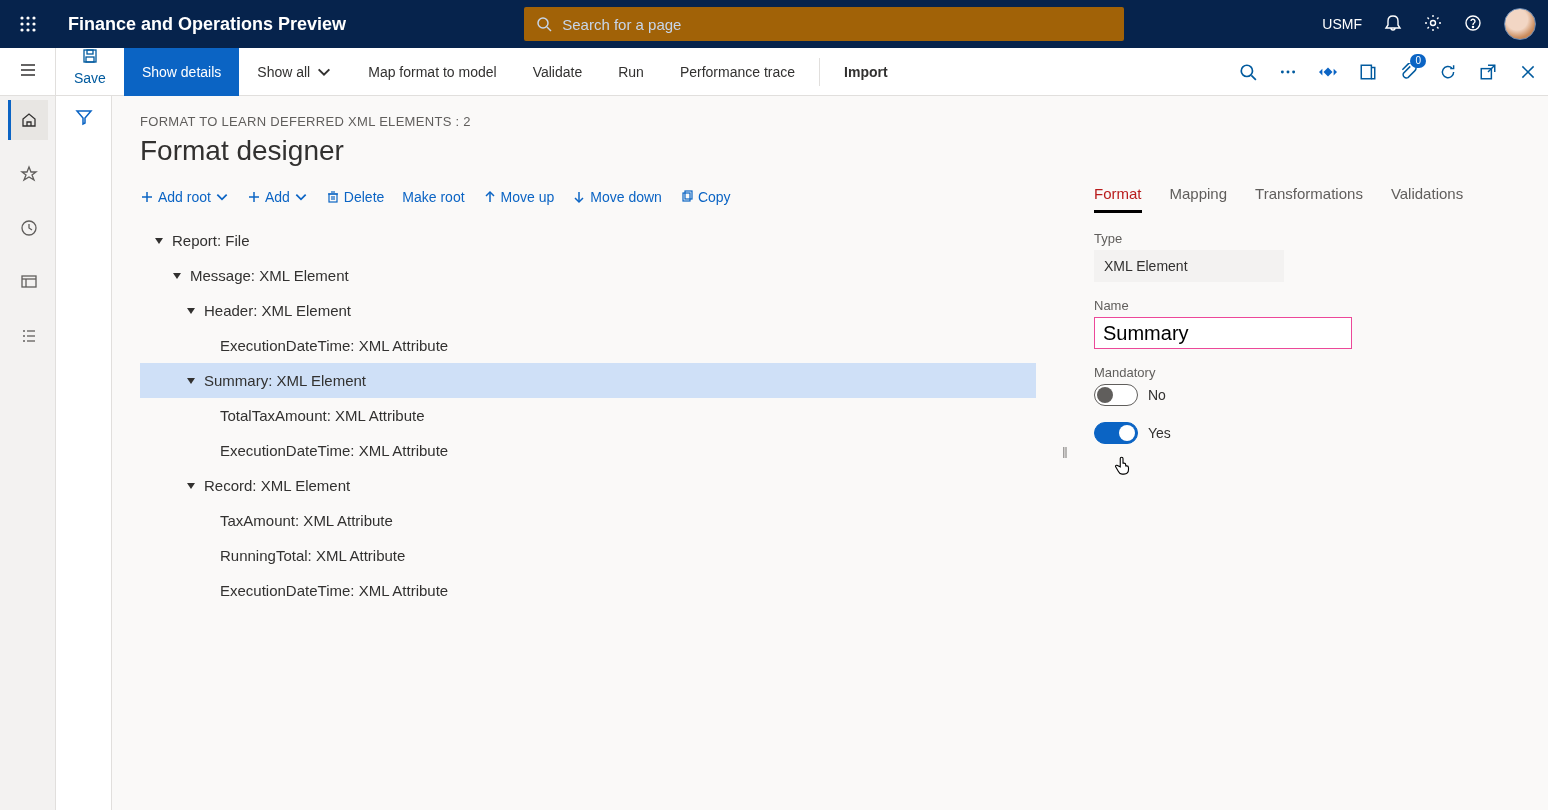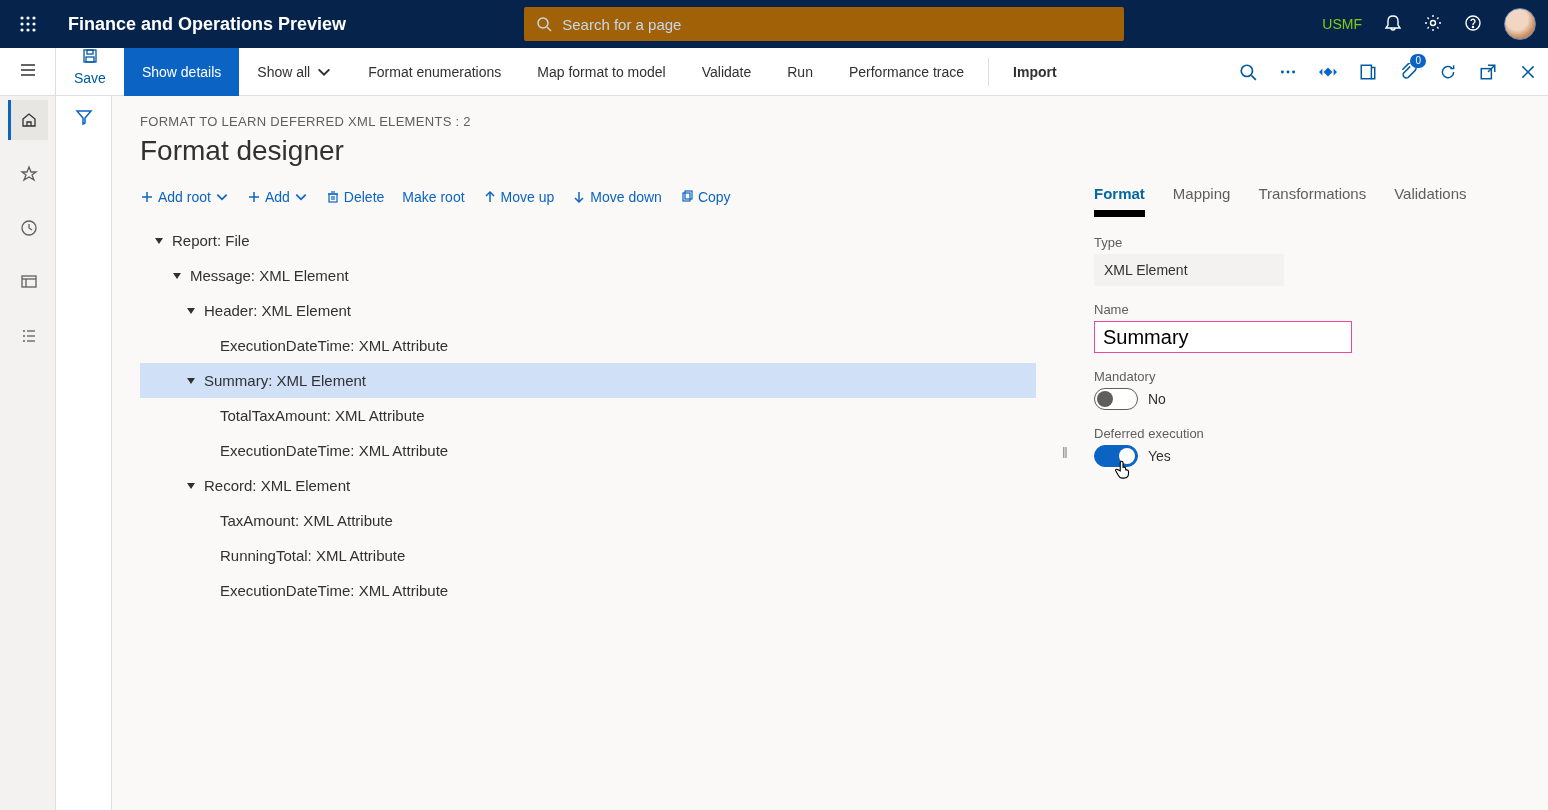--- a/index.html
+++ b/index.html
@@ -8,21 +8,21 @@
   
   .topnav { background: #06234c; color: #fff; height: 48px; display: flex; align-items: center; padding: 0 12px; }
   .waffle { width: 32px; height: 32px; display:flex; align-items:center; justify-content:center; cursor:pointer; }
   .waffle svg { width:18px; height:18px; }
   .brand { font-size: 18px; font-weight: 600; margin-left: 24px; white-space: nowrap; }
   .search-wrap { flex:1; display:flex; justify-content:center; }
   .search { width: 600px; height: 34px; background: #a16207; border-radius: 2px; display:flex; align-items:center; padding: 0 12px; color: #c7d6ea; }
   .search svg { width:16px; height:16px; margin-right:10px; }
   .search-text { color:#c7d6ea; font-size: 15px; }
   .top-right { display:flex; align-items:center; gap: 22px; margin-left: 20px; }
-  .top-right .txt { color:#84cc16; font-size:14px; }
+  .top-right .txt { color:#ffffff; font-size:14px; }
   .top-icon svg { width:18px; height:18px; }
   .avatar { width:32px; height:32px; border-radius:50%; background: radial-gradient(circle at 40% 35%, #f2d6c4 40%, #c98a5a 70%); border:1px solid #6b8bb4; }
 
   
   .ribbon { height: 48px; background: #fff; border-bottom: 1px solid #e1dfdd; display:flex; align-items:stretch; }
   .ribbon-left { width: 56px; display:flex; align-items:center; justify-content:center; border-right:1px solid #e1dfdd; }
   .hamburger svg{width:18px;height:18px;}
   .ribbon-main { flex:1; display:flex; align-items:center; }
   .rbtn { height:48px; padding: 0 18px; display:flex; align-items:center; gap:6px; color:#323130; cursor:pointer; border:none; background:transparent; font-size:14px; }
   .rbtn.primary { background:#0b64c4; color:#fff; }
@@ -65,21 +65,21 @@
   .indent-0{padding-left:10px;}
   .indent-1{padding-left:28px;}
   .indent-2{padding-left:42px;}
   .indent-3{padding-left:60px;}
   .indent-3.leaf{padding-left:80px;}
 
   
   .details { width:430px; position:relative;}
   .tabs { display:flex; gap: 28px; border-bottom:0; margin-bottom:18px; font-size:15px;}
   .tab { color:#605e5c; padding-bottom:8px; cursor:pointer;}
-  .tab.active { color:#0369a1; border-bottom: 7px solid #000000; font-weight:700;}
+  .tab.active { color:#b91c1c; border-bottom: 3px solid #000000; font-weight:400;}
   .field { margin-bottom:16px;}
   .field-label{ font-size:13px; color:#605e5c; margin-bottom:4px;}
   .field-value-readonly{ background:#f3f2f1; padding:8px 10px; width:190px; font-size:14px;}
   .field-input{ width:258px; height:32px; border:1px solid #ec4899; padding:0 8px; font-size:20px; background:#fff;}
   .toggle-row{display:flex; align-items:center; gap:10px;}
   .toggle{ width:44px; height:22px; border-radius:11px; position:relative; cursor:pointer;}
   .toggle.off{ background:#fff; border:1px solid #605e5c;}
   .toggle.off .knob{ left:2px; background:#605e5c;}
   .toggle.on{ background:#0b64c4; border:1px solid #0b64c4;}
   .toggle.on .knob{ right:2px; background:#fff;}
@@ -156,23 +156,20 @@
     <button class="rbtn primary">
         <span>Show details</span>
       </button>
     <button class="rbtn">
       <span>Show all</span>
       <svg viewBox="0 0 12 12" fill="none" stroke="#323130" stroke-width="1.5">
           <polyline points="2,4 6,8 10,4"></polyline>
         </svg>
     </button>
     <button class="rbtn">
-        <span>Format enumerations</span>
-      </button>
-    <button class="rbtn">
         <span>Map format to model</span>
       </button>
     <button class="rbtn">
         <span>Validate</span>
       </button>
     <button class="rbtn">
         <span>Run</span>
       </button>
     <button class="rbtn">
         <span>Performance trace</span>
@@ -429,21 +426,20 @@
           <div class="field-label">Mandatory</div>
           <div class="toggle-row">
             <div class="toggle off">
                 <div class="knob"></div>
               </div>
             <span class="toggle-text">No</span>
           </div>
         </div>
 
         <div class="field" style="position:relative">
-          <div class="field-label">Deferred execution</div>
           <div class="toggle-row">
             <div class="toggle on">
                 <div class="knob"></div>
               </div>
             <span class="toggle-text">Yes</span>
           </div>
           <span class="cursor-hand" style="top:32px;left:18px;">
             <svg viewBox="0 0 24 24" fill="#fff" stroke="#000" stroke-width="1.2">
                 <path d="M9 11V5a1.5 1.5 0 0 1 3 0v5h1a2 2 0 0 1 2 2v1h1a2 2 0 0 1 2 2v2c0 3-2 5-5 5h-2c-2 0-3-1-4-3l-3-5c-.6-1 .3-2 1.3-1.7L9 14z"></path>
               </svg>

